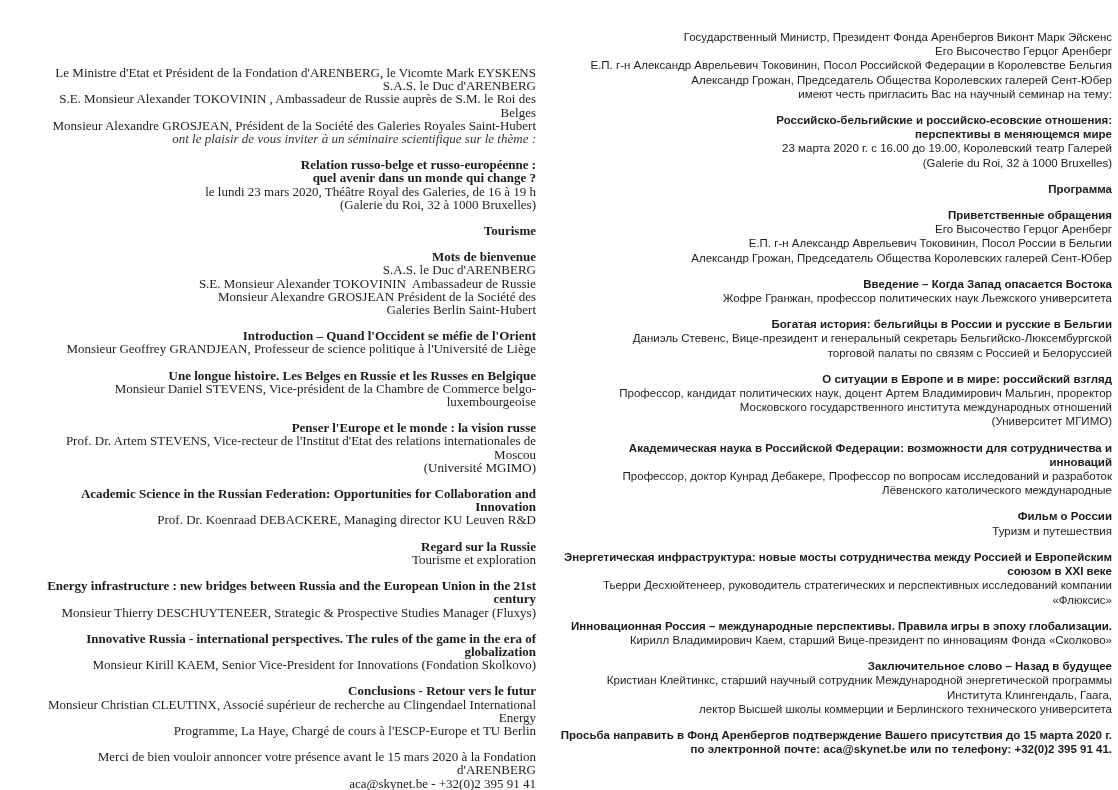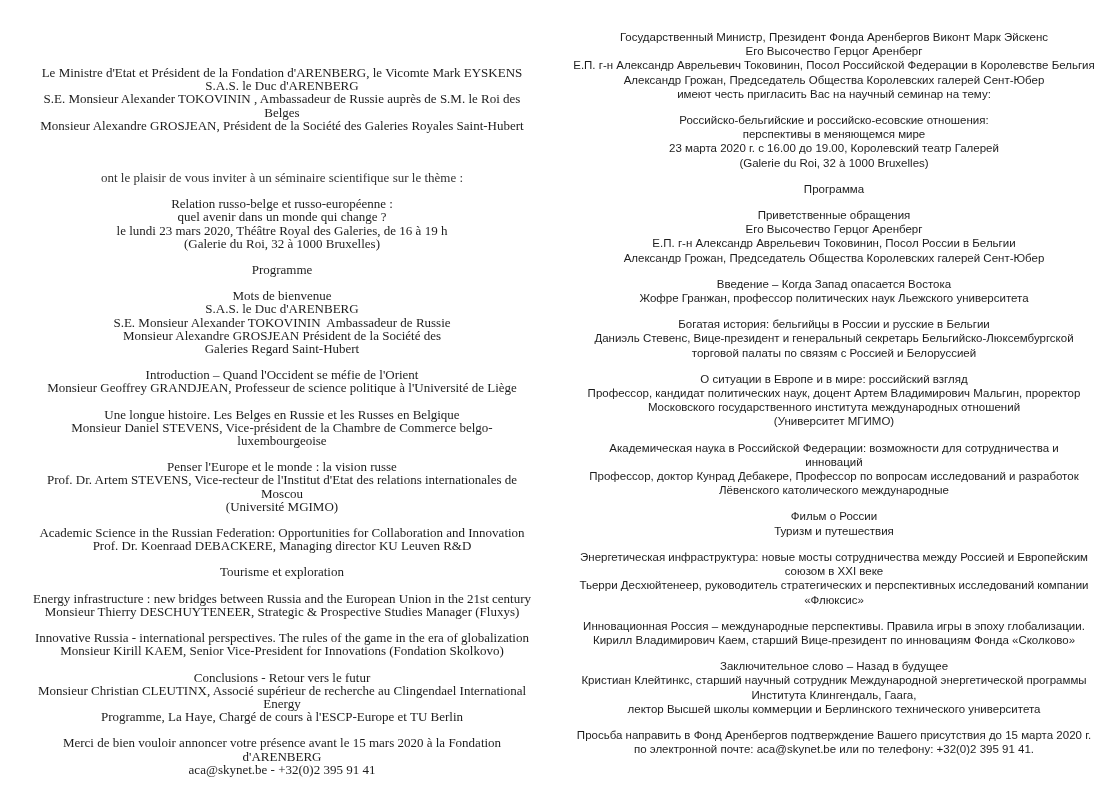--- a/index.html
+++ b/index.html
@@ -6,83 +6,84 @@
   body {
     width: 1118px; height: 790px; position: relative; overflow: hidden;
     color: #1c1c1c;
     font-family: "Liberation Serif", serif;
   }
   .spread {
     position: absolute; left: 0; top: 0;
     width: 1118px; height: 790px;
     background: #ffffff;
   }
-  .page { position: absolute; text-align: center; }
+  .page { position: absolute; text-align: right; }
   .page-left {
     left: 28px; top: 66px; width: 508px;
     font-family: "Liberation Serif", serif;
     font-size: 13px; line-height: 13.2px;
   }
   .page-right {
     left: 556px; top: 30px; width: 556px;
     font-family: "Liberation Sans", sans-serif;
     font-size: 11.5px; line-height: 14.2px;
   }
   .doc-section { margin-bottom: 13px; }
   .page-right .doc-section { margin-bottom: 12px; }
   .line { white-space: pre-wrap; }
-  .line.bold { font-weight: 400; }
-  .line.italic { color: #333333; margin-top: 39px; }
+  .line.bold { font-weight: 700; }
+  .line.italic { font-style: italic; color: #333333; }
 </style>
 </head>
 <body>
 
 <div class="spread">
   <section class="page page-left">
       <div class="doc-section">
         <div class="line">Le Ministre d'Etat et Président de la Fondation d'ARENBERG, le Vicomte Mark EYSKENS</div>
         <div class="line">S.A.S. le Duc d'ARENBERG</div>
         <div class="line">S.E. Monsieur Alexander TOKOVININ , Ambassadeur de Russie auprès de S.M. le Roi des Belges</div>
         <div class="line">Monsieur Alexandre GROSJEAN, Président de la Société des Galeries Royales Saint-Hubert</div>
         <div class="line italic">ont le plaisir de vous inviter à un séminaire scientifique sur le thème :</div>
       </div>
       <div class="doc-section">
         <div class="line bold">Relation russo-belge et russo-européenne :</div>
         <div class="line bold">quel avenir dans un monde qui change ?</div>
         <div class="line">le lundi 23 mars 2020, Théâtre Royal des Galeries, de 16 à 19 h</div>
         <div class="line">(Galerie du Roi, 32 à 1000 Bruxelles)</div>
       </div>
       <div class="doc-section">
-        <div class="line bold">Programme</div>
+        <div class="line bold">Tourisme</div>
       </div>
       <div class="doc-section">
         <div class="line bold">Mots de bienvenue</div>
         <div class="line">S.A.S. le Duc d'ARENBERG</div>
         <div class="line">S.E. Monsieur Alexander TOKOVININ  Ambassadeur de Russie</div>
         <div class="line">Monsieur Alexandre GROSJEAN Président de la Société des</div>
-        <div class="line">Galeries Regard Saint-Hubert</div>
+        <div class="line">Galeries Berlin Saint-Hubert</div>
       </div>
       <div class="doc-section">
         <div class="line bold">Introduction – Quand l'Occident se méfie de l'Orient</div>
         <div class="line">Monsieur Geoffrey GRANDJEAN, Professeur de science politique à l'Université de Liège</div>
       </div>
       <div class="doc-section">
         <div class="line bold">Une longue histoire. Les Belges en Russie et les Russes en Belgique</div>
         <div class="line">Monsieur Daniel STEVENS, Vice-président de la Chambre de Commerce belgo-luxembourgeoise</div>
       </div>
       <div class="doc-section">
         <div class="line bold">Penser l'Europe et le monde : la vision russe</div>
         <div class="line">Prof. Dr. Artem STEVENS, Vice-recteur de l'Institut d'Etat des relations internationales de Moscou</div>
         <div class="line">(Université MGIMO)</div>
       </div>
       <div class="doc-section">
         <div class="line bold">Academic Science in the Russian Federation: Opportunities for Collaboration and Innovation</div>
         <div class="line">Prof. Dr. Koenraad DEBACKERE, Managing director KU Leuven R&amp;D</div>
       </div>
       <div class="doc-section">
+        <div class="line bold">Regard sur la Russie</div>
         <div class="line">Tourisme et exploration</div>
       </div>
       <div class="doc-section">
         <div class="line bold">Energy infrastructure : new bridges between Russia and the European Union in the 21st century</div>
         <div class="line">Monsieur Thierry DESCHUYTENEER, Strategic &amp; Prospective Studies Manager (Fluxys)</div>
       </div>
       <div class="doc-section">
         <div class="line bold">Innovative Russia - international perspectives. The rules of the game in the era of globalization</div>
         <div class="line">Monsieur Kirill KAEM, Senior Vice-President for Innovations (Fondation Skolkovo)</div>
       </div>

